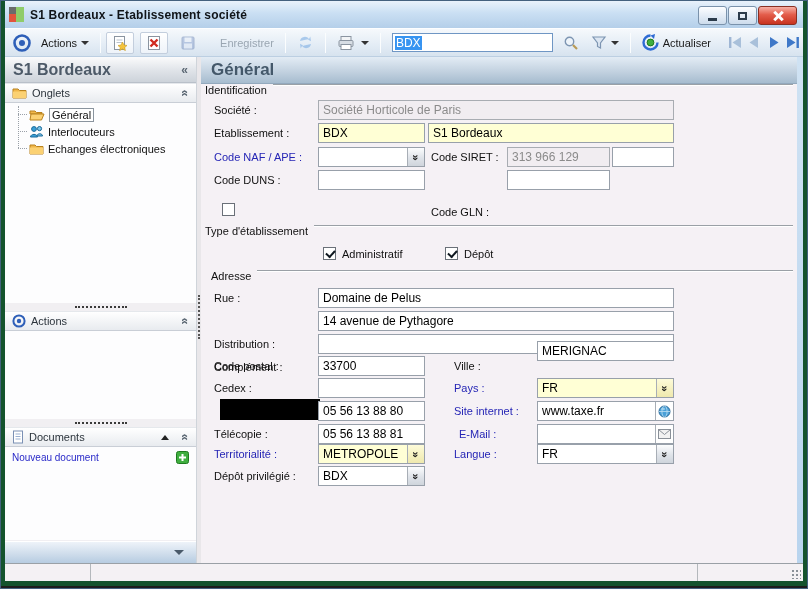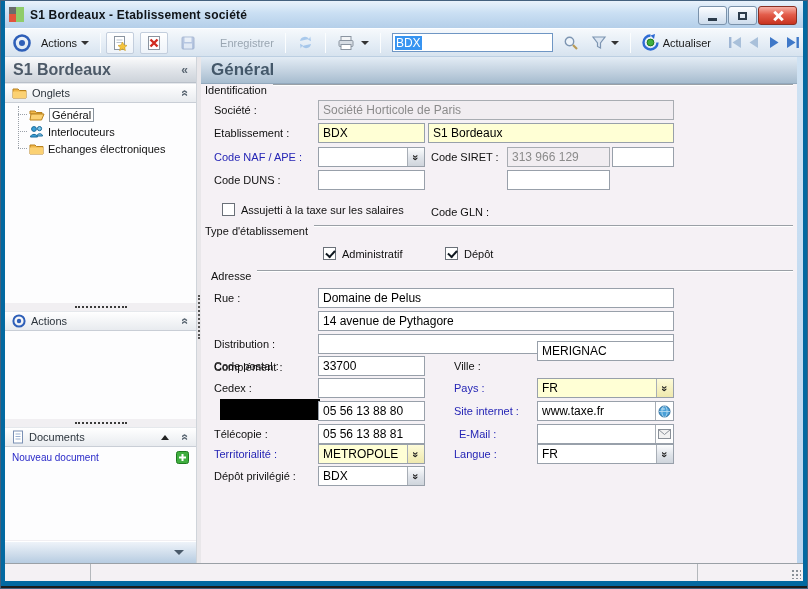--- a/index.html
+++ b/index.html
@@ -1,20 +1,20 @@
 <!DOCTYPE html>
 <html><head>
 <meta charset="utf-8">
 <style>
   * { margin:0; padding:0; box-sizing:border-box; }
   html,body { background:#e8e8e8; }
   body { font-family:"Liberation Sans", sans-serif; }
 
   .window{ position:relative; width:808px; height:589px; margin:0 auto;
-    border:1px solid #44617e; background:#0369a1; padding:0 4px 7px 4px; overflow:hidden;}
+    border:1px solid #44617e; background:#14532d; padding:0 4px 7px 4px; overflow:hidden;}
   .window::after{content:""; position:absolute; left:0; right:0; bottom:0; height:2px; background:#1d1d1d;}
 
   
   .titlebar{ height:27px; display:flex; align-items:center; position:relative;
     background:linear-gradient(#e9f2fb, #cadff3 45%, #b4cfe9); }
   .app-icon{ width:15px; height:15px; margin:0 6px 0 4px; display:grid;
     grid-template-columns:7px 8px; grid-template-rows:7px 8px; }
   .app-icon i{display:block;}
   .app-icon .q1{background:#6b6b6b;}
   .app-icon .q3{background:#e2543c;} .app-icon .q4{background:#8fcc6a; grid-row:1/3; grid-column:2;}
@@ -361,21 +361,20 @@
         <span class="flabel" style="left:230px; top:63px;">Code SIRET :</span>
         <div class="field disabled" style="left:306px; top:63px; width:103px;">313 966 129</div>
         <div class="field" style="left:411px; top:63px; width:62px;"></div>
 
         <span class="flabel" style="left:13px; top:86px;">Code DUNS :</span>
         <div class="field" style="left:117px; top:86px; width:107px;"></div>
         <span class="flabel" style="left:230px; top:86px;margin-top:32px;">Code GLN :</span>
         <div class="field" style="left:306px; top:86px; width:103px;"></div>
 
         <span class="cb" style="left:21px; top:119px;"></span>
-        <span class="flabel" style="left:40px; top:116px;">Assujetti à la taxe sur les salaires</span>
 
         <div class="grp" style="left:4px; top:141px;">
           <span>Type d'établissement</span>
             <span class="line"></span>
         </div>
         <span class="cb on" style="left:122px; top:163px;"></span>
         <span class="flabel" style="left:141px; top:160px;">Administratif</span>
         <span class="cb on" style="left:244px; top:163px;"></span>
         <span class="flabel" style="left:263px; top:160px;">Dépôt</span>
 

